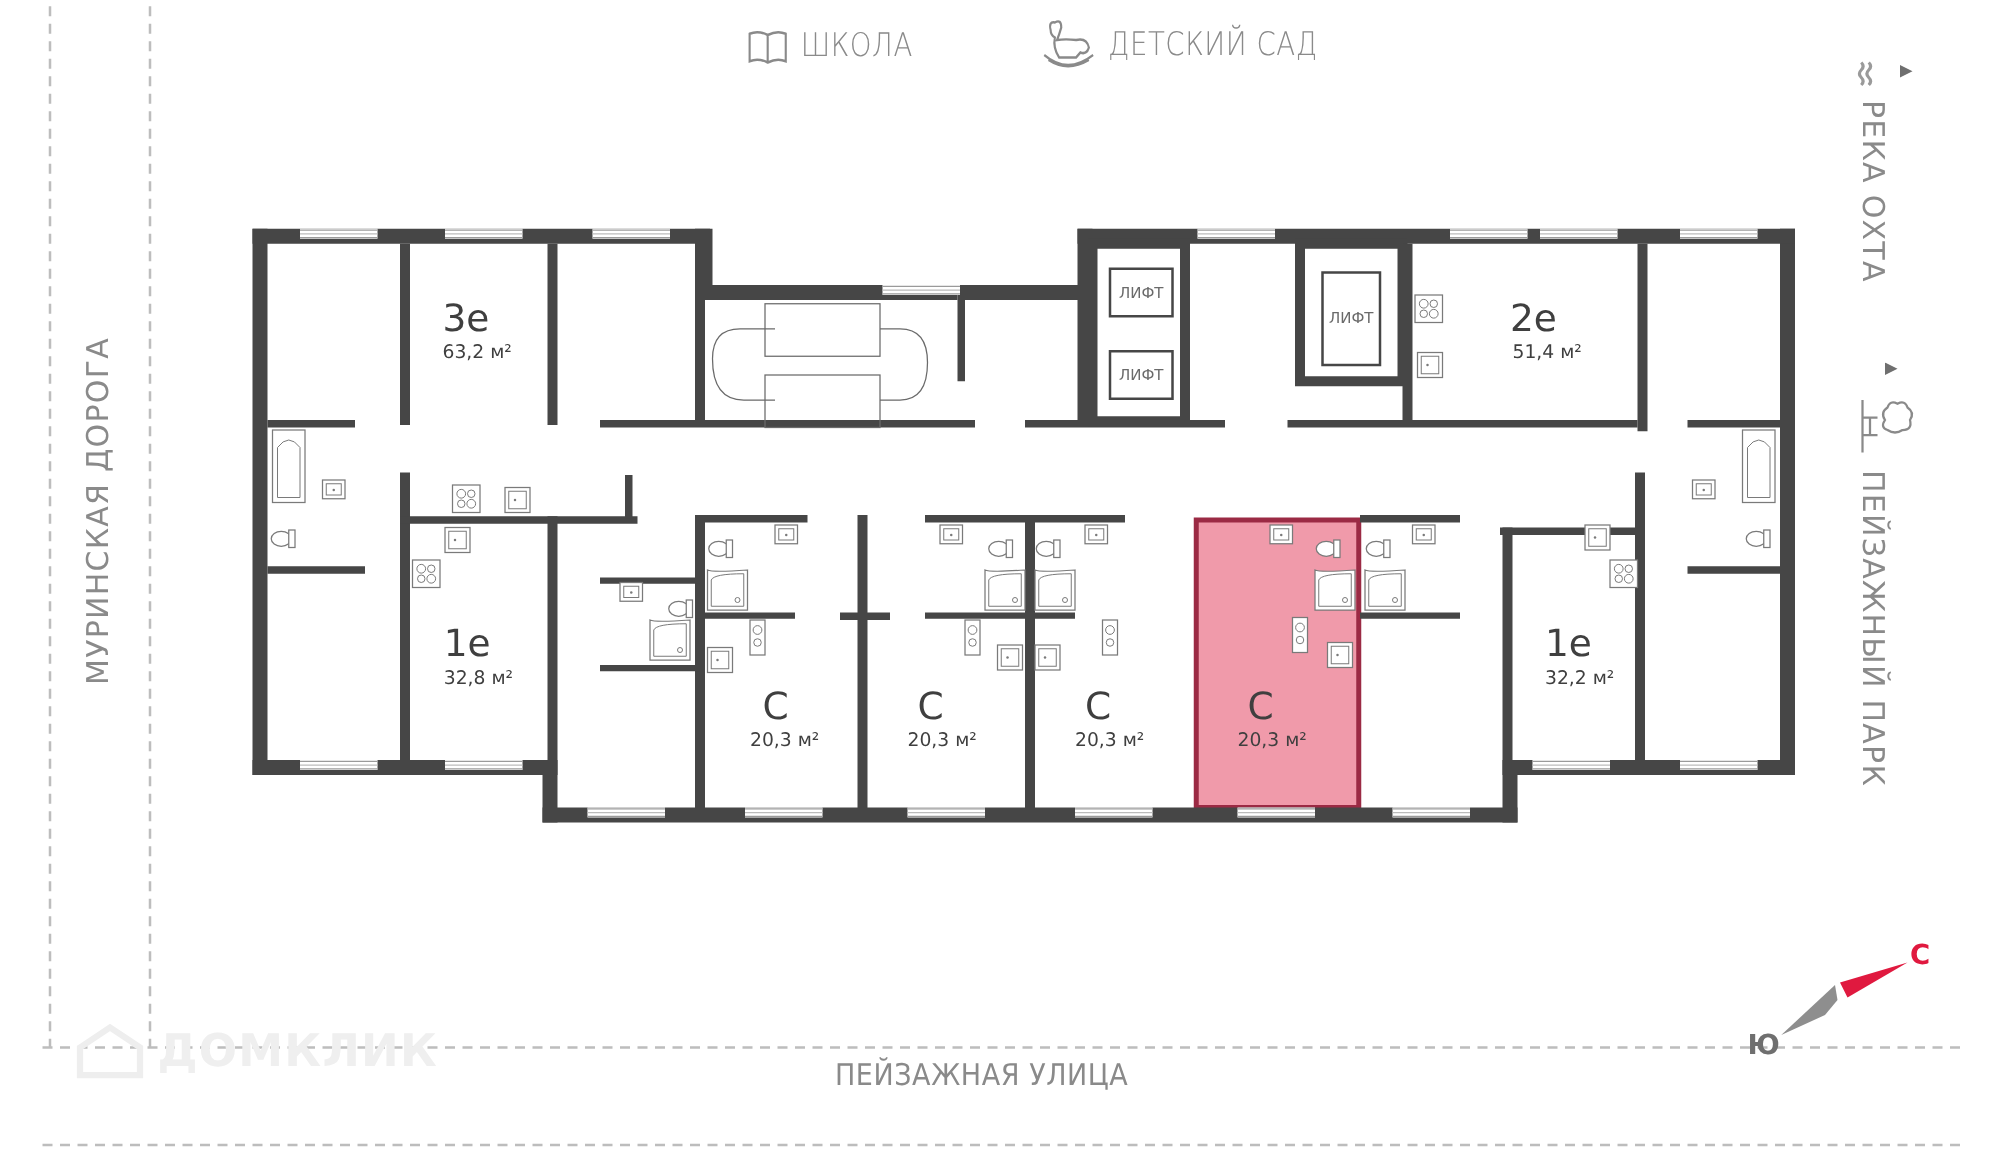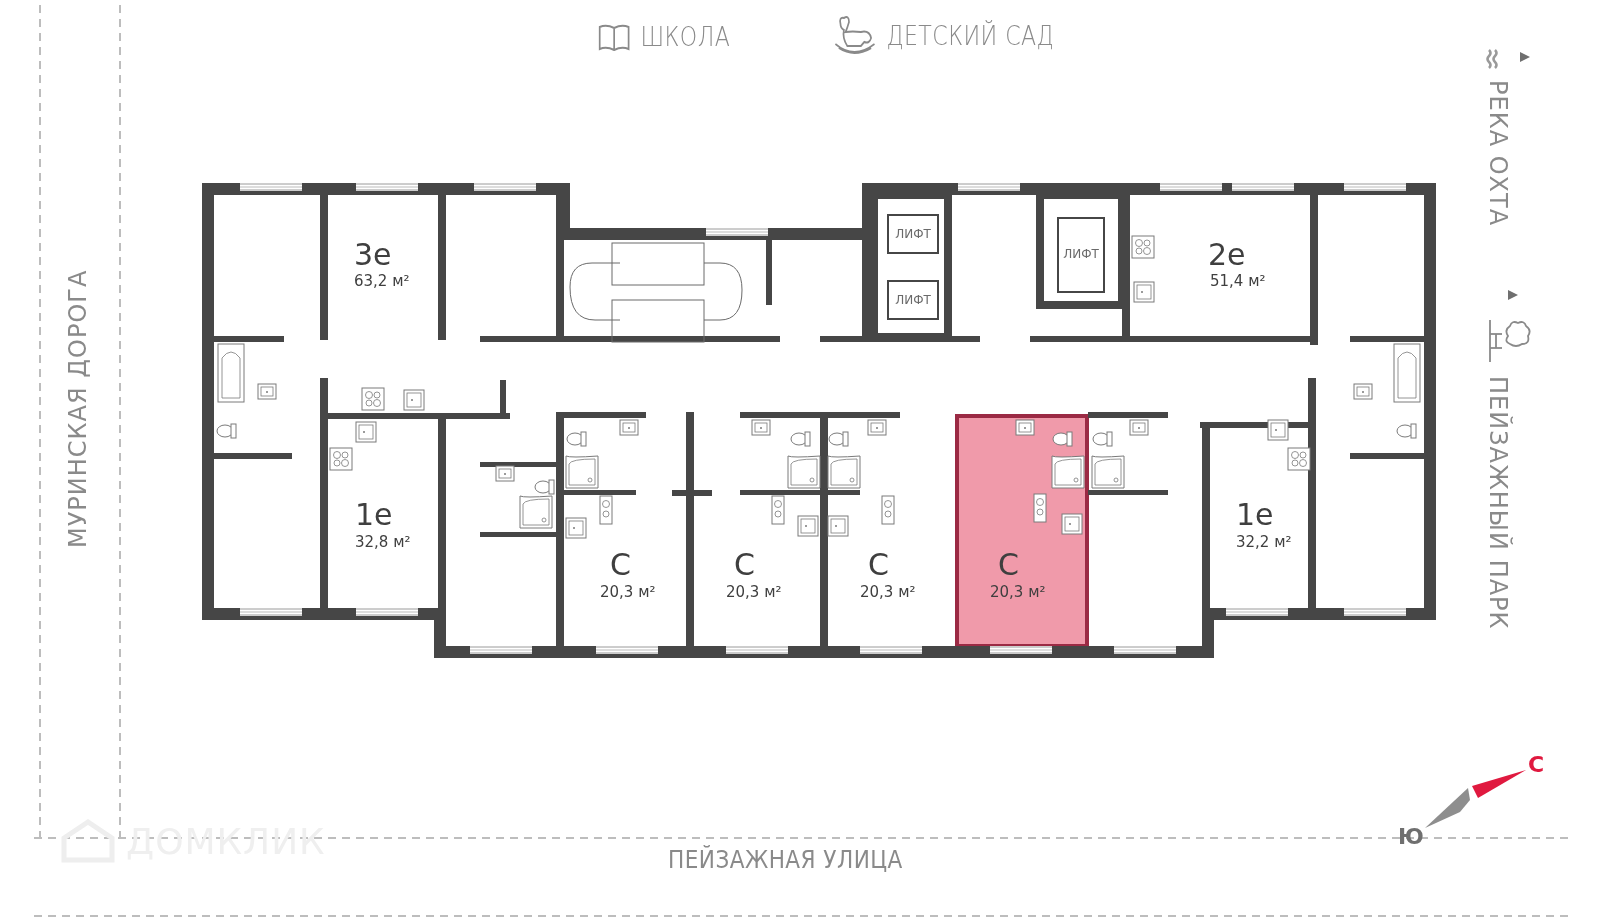--- a/index.html
+++ b/index.html
@@ -6,21 +6,21 @@
   body { width:1600px; height:920px; position:relative; overflow:hidden; font-family:"DejaVu Sans", sans-serif; }
   .abs { position:absolute; }
   .landmark { color:#8a8a8a; font-size:26px; letter-spacing:0.5px; display:flex; align-items:center; gap:12px; font-family:"DejaVu Sans", sans-serif; font-weight:300; transform:scaleX(0.85); transform-origin:left center; }
   .vtext { color:#8a8a8a; font-size:24px; letter-spacing:1px; white-space:nowrap; font-family:"DejaVu Sans", sans-serif; transform-origin:0 0; }
   .street { color:#8a8a8a; font-size:24px; letter-spacing:0.5px; white-space:nowrap; transform:scaleX(0.9); transform-origin:left center; }
   svg text { font-family:"DejaVu Sans", sans-serif; }
   .apt-type { font-size:30px; fill:#3f3f3f; }
   .apt-area { font-size:15px; fill:#3f3f3f; }
   .lift { font-size:12px; fill:#6a6a6a; }
   .compass-label { font-weight:bold; font-size:22px; }
-  .watermark { color:#efefef; font-size:36px; font-weight:normal; letter-spacing:1px; }
+  .watermark { color:#efefef; font-size:36px; font-weight:bold; letter-spacing:1px; }
 </style>
 </head>
 <body>
 
 <svg class="abs" style="left:0;top:0" width="1600" height="920">
   <g stroke="#bdbdbd" stroke-width="2" stroke-dasharray="8,6" fill="none">
     <line x1="40" y1="5" x2="40" y2="838"></line>
     <line x1="120" y1="5" x2="120" y2="838"></line>
     <line x1="34" y1="838" x2="1570" y2="838"></line>
     <line x1="34" y1="916" x2="1570" y2="916"></line>

